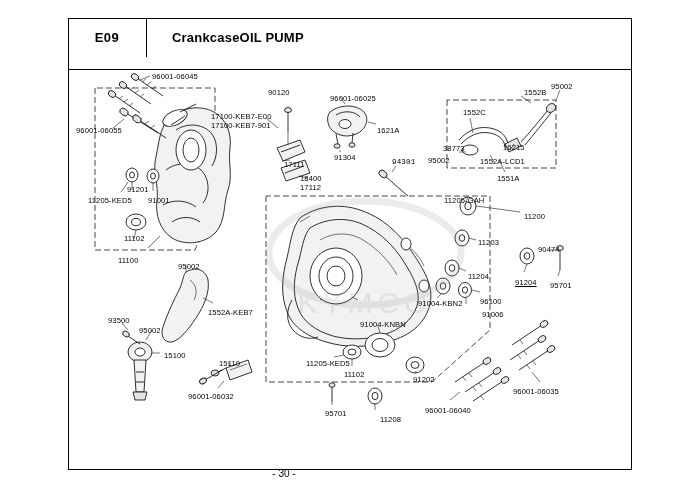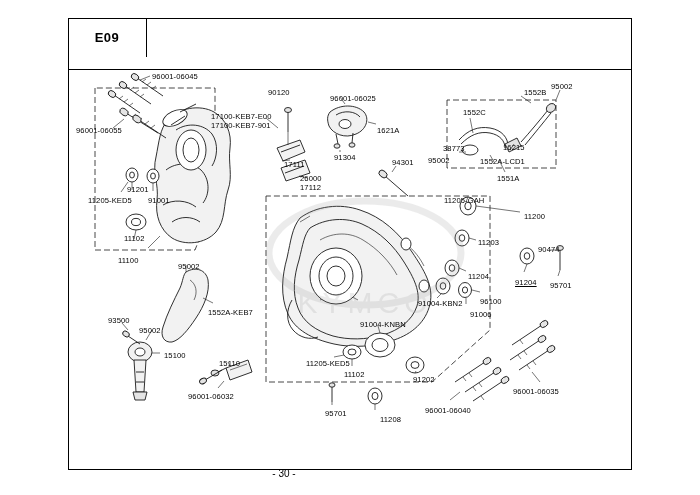--- a/index.html
+++ b/index.html
@@ -353,36 +353,37 @@
   <svg class="watermark" viewBox="0 0 230 130">
     <ellipse cx="115" cy="58" rx="96" ry="52" fill="none" stroke="#8a8a8a" stroke-width="7"></ellipse>
     <text x="115" y="118" text-anchor="middle" font-family="Liberation Sans, sans-serif" font-size="30" fill="#8a8a8a" letter-spacing="5">KYMCO</text>
   </svg>
 
   <div class="outer-frame"></div>
   <div class="title-row">
     <div class="code-cell">
       <span>E09</span>
     </div>
+    <div class="title-text">CrankcaseOIL PUMP</div>
   </div>
 
   <div class="page-num">- 30 -</div>
 
   <div id="labels-layer">
       <div class="lbl" style="left: 152px; top: 72px;">96001-06045</div>
       <div class="lbl" style="left: 76px; top: 126px;">96001-06055</div>
       <div class="lbl" style="left: 268px; top: 88px;">90120</div>
       <div class="lbl" style="left: 330px; top: 94px;">96001-06025</div>
       <div class="lbl" style="left: 211px; top: 112px;">17100-KEB7-E00</div>
       <div class="lbl" style="left: 211px; top: 121px;">17100-KEB7-901</div>
       <div class="lbl" style="left: 377px; top: 126px;">1621A</div>
       <div class="lbl" style="left: 284px; top: 160px;">17111</div>
       <div class="lbl" style="left: 334px; top: 153px;">91304</div>
-      <div class="lbl" style="left: 392px; top: 158px;">94301</div>
-      <div class="lbl" style="left: 300px; top: 174px;">26000</div>
+      <div class="lbl" style="left: 392px; top: 158px; font-family: Liberation Mono, monospace;">94301</div>
+      <div class="lbl" style="left: 300px; top: 174px;">18400</div>
       <div class="lbl" style="left: 300px; top: 183px;">17112</div>
       <div class="lbl" style="left: 127px; top: 185px;">91201</div>
       <div class="lbl" style="left: 88px; top: 196px;">11205-KED5</div>
       <div class="lbl" style="left: 148px; top: 196px;">91001</div>
       <div class="lbl" style="left: 124px; top: 234px;">11102</div>
       <div class="lbl" style="left: 118px; top: 256px;">11100</div>
       <div class="lbl" style="left: 178px; top: 262px;">95002</div>
       <div class="lbl" style="left: 208px; top: 308px;">1552A-KEB7</div>
       <div class="lbl" style="left: 108px; top: 300px; margin-top: 16px;">93500</div>
       <div class="lbl" style="left: 139px; top: 326px;">95002</div>
@@ -391,21 +392,21 @@
       <div class="lbl" style="left: 188px; top: 392px;">96001-06032</div>
       <div class="lbl" style="left: 325px; top: 409px;">95701</div>
       <div class="lbl" style="left: 380px; top: 415px;">11208</div>
       <div class="lbl" style="left: 306px; top: 359px;">11205-KED5</div>
       <div class="lbl" style="left: 344px; top: 370px;">11102</div>
       <div class="lbl" style="left: 413px; top: 375px;">91202</div>
       <div class="lbl" style="left: 425px; top: 406px;">96001-06040</div>
       <div class="lbl" style="left: 513px; top: 387px;">96001-06035</div>
       <div class="lbl" style="left: 360px; top: 320px;">91004-KNBN</div>
       <div class="lbl" style="left: 418px; top: 299px;">91004-KBN2</div>
-      <div class="lbl" style="left: 440px; top: 310px; padding-left: 30px;">91006</div>
+      <div class="lbl" style="left: 452px; top: 310px; padding-left: 30px;">91006</div>
       <div class="lbl" style="left: 480px; top: 297px;">96100</div>
       <div class="lbl" style="left: 468px; top: 272px;">11204</div>
       <div class="lbl" style="left: 515px; top: 278px; text-decoration: underline;">91204</div>
       <div class="lbl" style="left: 550px; top: 281px;">95701</div>
       <div class="lbl" style="left: 538px; top: 245px;">90474</div>
       <div class="lbl" style="left: 478px; top: 238px;">11203</div>
       <div class="lbl" style="left: 444px; top: 196px;">11205-GAH</div>
       <div class="lbl" style="left: 524px; top: 212px;">11200</div>
       <div class="lbl" style="left: 497px; top: 174px;">1551A</div>
       <div class="lbl" style="left: 480px; top: 157px;">1552A-LCD1</div>

